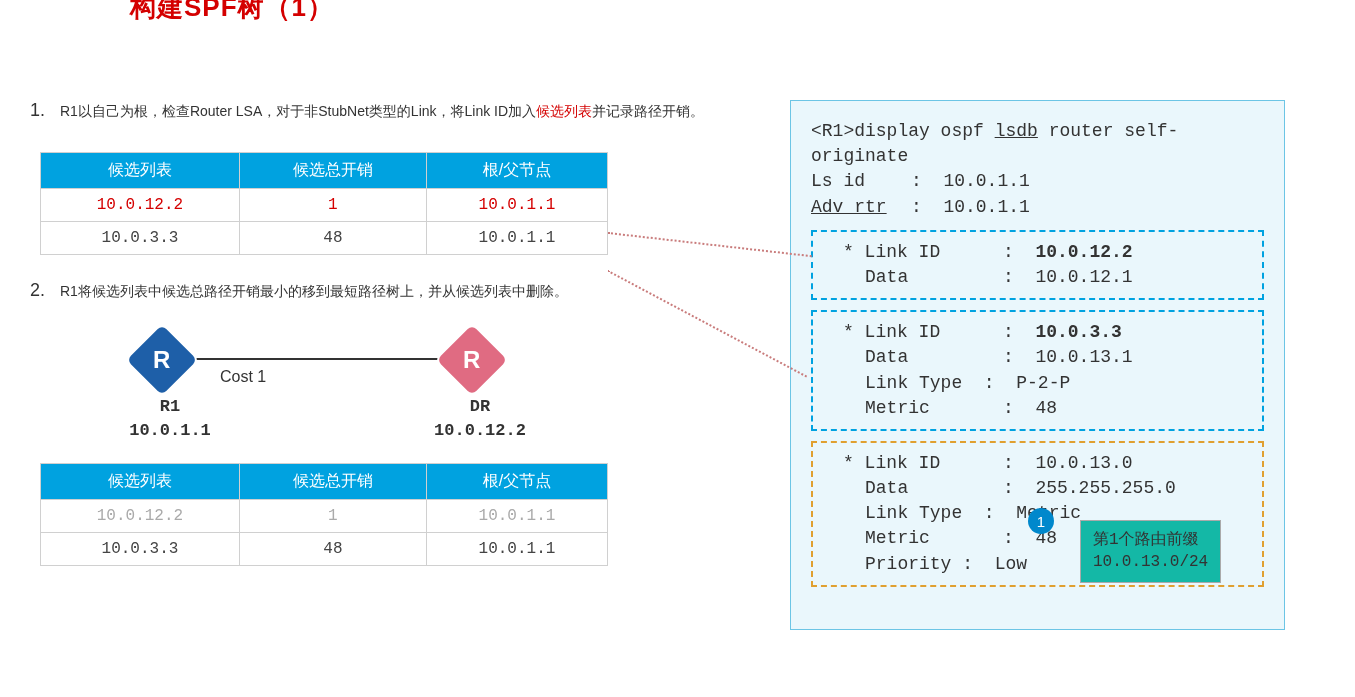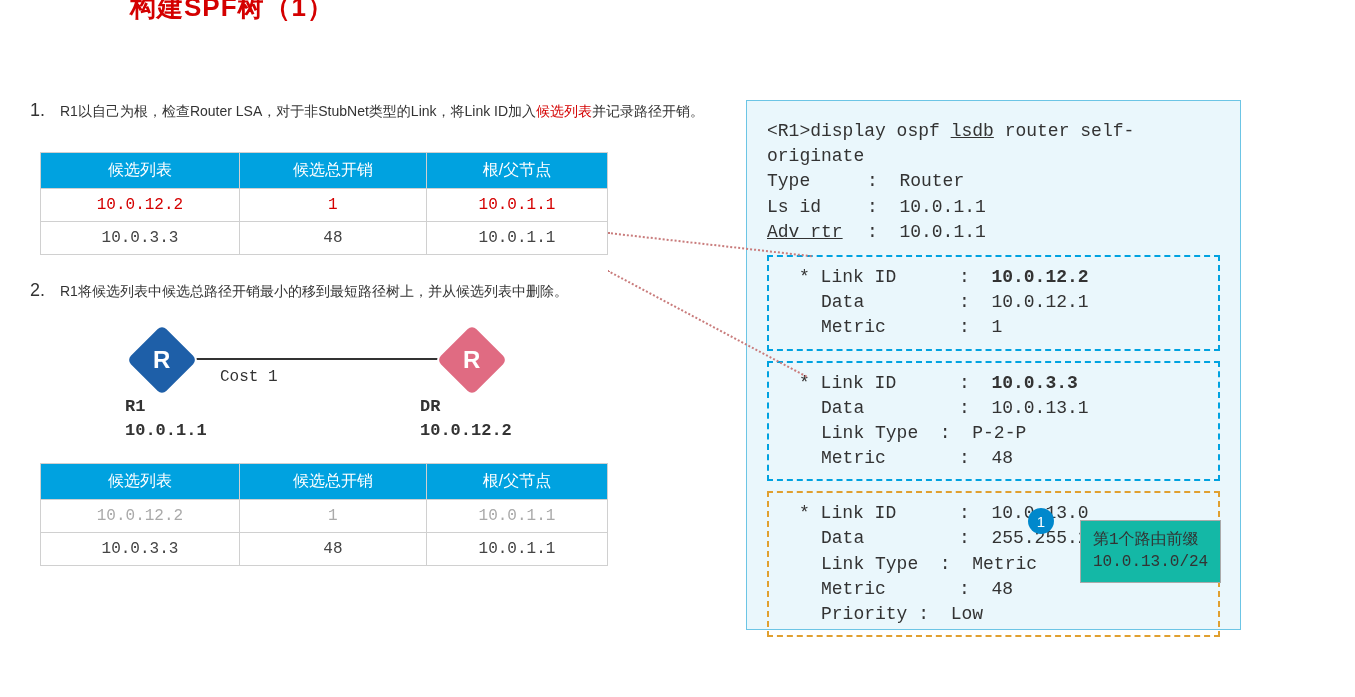--- a/index.html
+++ b/index.html
@@ -92,35 +92,36 @@
     top: 25px;
     left: 95px;
     width: 255px;
     height: 2px;
     background: #333;
   }
   .cost-label {
     position: absolute;
     top: 35px;
     left: 130px;
-    font-family: Liberation Mono, monospace;
+    font-family: Liberation Sans, sans-serif;
     font-size: 16px;
   }
   .router-label {
     position: absolute;
+    text-align: center;
     font-family: "Courier New", monospace;
     font-size: 17px;
     font-weight: bold;
     line-height: 1.4;
   }
 
   
   .lsdb-panel {
     position: absolute;
-    left: 746px;
+    left: 790px;
     top: 100px;
     width: 495px;
     height: 530px;
     background: #eaf7fc;
     border: 1px solid #6cc5e5;
     padding: 18px 20px;
     font-family: "Courier New", monospace;
     font-size: 18px;
     line-height: 1.4;
   }
@@ -250,44 +251,36 @@
 </div>
 
 <div class="dotted-line" style="left:608px; top:232px; width:205px; transform:rotate(6.5deg);"></div>
 <div class="dotted-line" style="left:608px; top:270px; width:225px; transform:rotate(28deg);"></div>
 
 <div class="lsdb-panel">
   <div class="cmd">
     <span>&lt;R1&gt;display ospf </span><span class="u">lsdb</span><span> router self-originate</span>
   </div>
   <div>
-    <span style="display:inline-block;width:100px;">Type</span>:&nbsp;
-    <span>Router</span>
-  </div>
-  <div>
     <span style="display:inline-block;width:100px;">Ls id</span>:&nbsp;
     <span>10.0.1.1</span>
   </div>
   <div>
     <span style="display:inline-block;width:100px;text-decoration:underline;">Adv rtr</span>:&nbsp;
     <span>10.0.1.1</span>
   </div>
 
   <div class="link-box dash-blue">
     <div>
       <span style="display:inline-block;width:160px;">* Link ID</span>:&nbsp;
       <span class="bold">10.0.12.2</span>
     </div>
     <div>
       <span style="display:inline-block;width:160px;padding-left:22px;">Data</span>:&nbsp;
       <span>10.0.12.1</span>
-    </div>
-    <div>
-      <span style="display:inline-block;width:160px;padding-left:22px;">Metric</span>:&nbsp;
-      <span>1</span>
     </div>
   </div>
 
   <div class="link-box dash-blue">
     <div>
       <span style="display:inline-block;width:160px;">* Link ID</span>:&nbsp;
       <span class="bold">10.0.3.3</span>
     </div>
     <div>
       <span style="display:inline-block;width:160px;padding-left:22px;">Data</span>:&nbsp;

